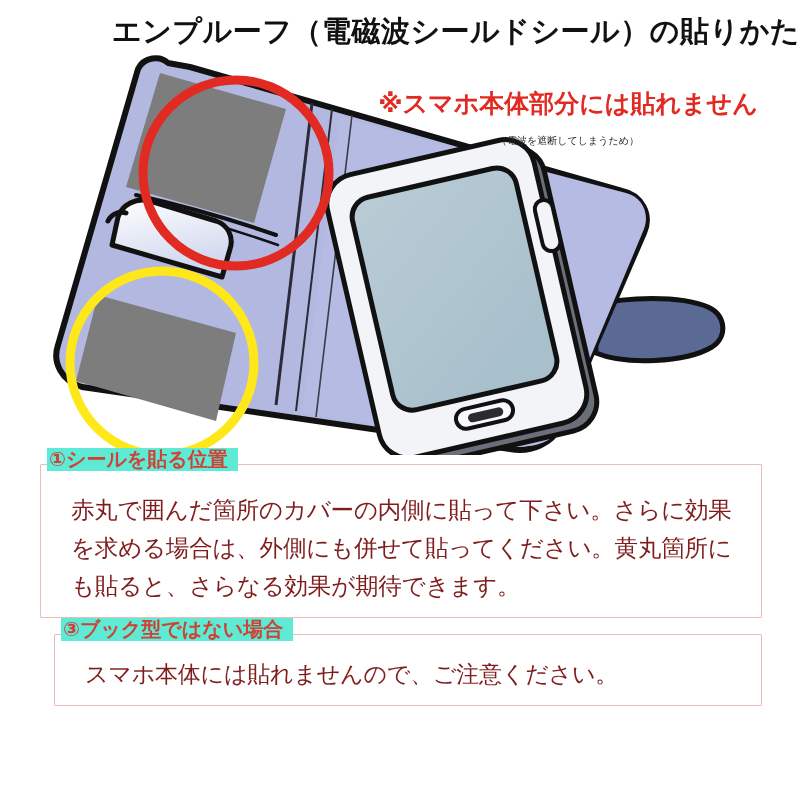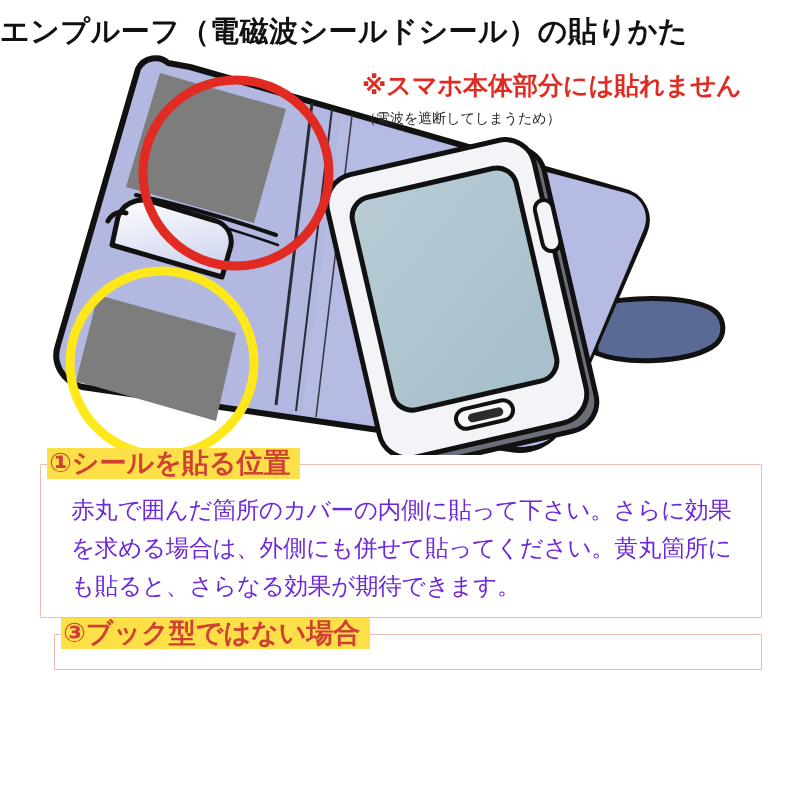--- a/index.html
+++ b/index.html
@@ -15,54 +15,55 @@
     position:relative;
     width:800px; height:800px;
     background:#ffffff;
   }
 
   
   .title {
     position:absolute;
     left:0; top:12px;
     width:800px;
-    text-align:left;
+    text-align:right;
     font-size:29px;
     font-weight:bold;
     letter-spacing:0.5px;
     color:#111111;
     white-space:nowrap;
   }
 
   
   .illus {
     position:absolute;
     left:40px; top:45px;
     width:720px; height:410px;
   }
   .illus svg { display:block; width:100%; height:100%; }
 
   
   .warn {
     position:absolute;
-    left:362px; top:72px;
+    left:362px; top:90px;
     width:412px;
+    text-align:center;
     pointer-events:none;
   }
   .warn-main {
     font-size:25px;
     font-weight:bold;
     color:#e12b22;
     letter-spacing:0px;
     white-space:nowrap;
     line-height:1.1;
   }
   .warn-sub {
-    margin-top:10px;
-    font-size:14px;
+    margin-top:16px;
+    font-size:10px;
     color:#2a2a2a;
     white-space:nowrap;
   }
 
   
   .sections {
     position:absolute;
     left:40px; top:448px;
     width:722px;
   }
@@ -75,34 +76,34 @@
     border:1px solid #e9bdb6;
     border-radius:1px;
     padding:10px 12px 12px 30px;
     margin-top:16px;
   }
 
   .sec-head {
     position:absolute;
     left:6px;
     top:-17px;
-    background:#fde047;
+    background:#5eead4;
     padding:0 10px 0 2px;
-    font-size:27px;
+    font-size:20px;
     font-weight:bold;
     color:#cf4134;
     white-space:nowrap;
     line-height:1.15;
     letter-spacing:0px;
   }
 
   .sec-body {
     font-size:23px;
     line-height:1.55;
-    color:#6d28d9;
+    color:#7f1d1d;
     letter-spacing:-0.2px;
   }
 
   .sec-1 .sec-frame { padding-top:26px; min-height:120px; }
   .sec-1 .sec-body  { font-size:23.5px; line-height:1.62; }
 
   .sec-2 .sec-frame { padding-top:22px; }
   .sec-3 .sec-frame { padding-top:22px;margin-left:14px; }
 </style>
 </head>
@@ -181,18 +182,19 @@
       <div class="sec-frame">
         <div class="sec-head">①シールを貼る位置</div>
         <div class="sec-body">赤丸で囲んだ箇所のカバーの内側に貼って下さい。さらに効果を求める場合は、外側にも併せて貼ってください。黄丸箇所にも貼ると、さらなる効果が期待できます。</div>
       </div>
     </div>
 
 
     <div class="section sec-3">
       <div class="sec-frame">
         <div class="sec-head">③ブック型ではない場合</div>
+        <div class="sec-body">スマホ本体には貼れませんので、ご注意ください。</div>
       </div>
     </div>
 
   </div>
 
 </div>
 
 </body></html>

